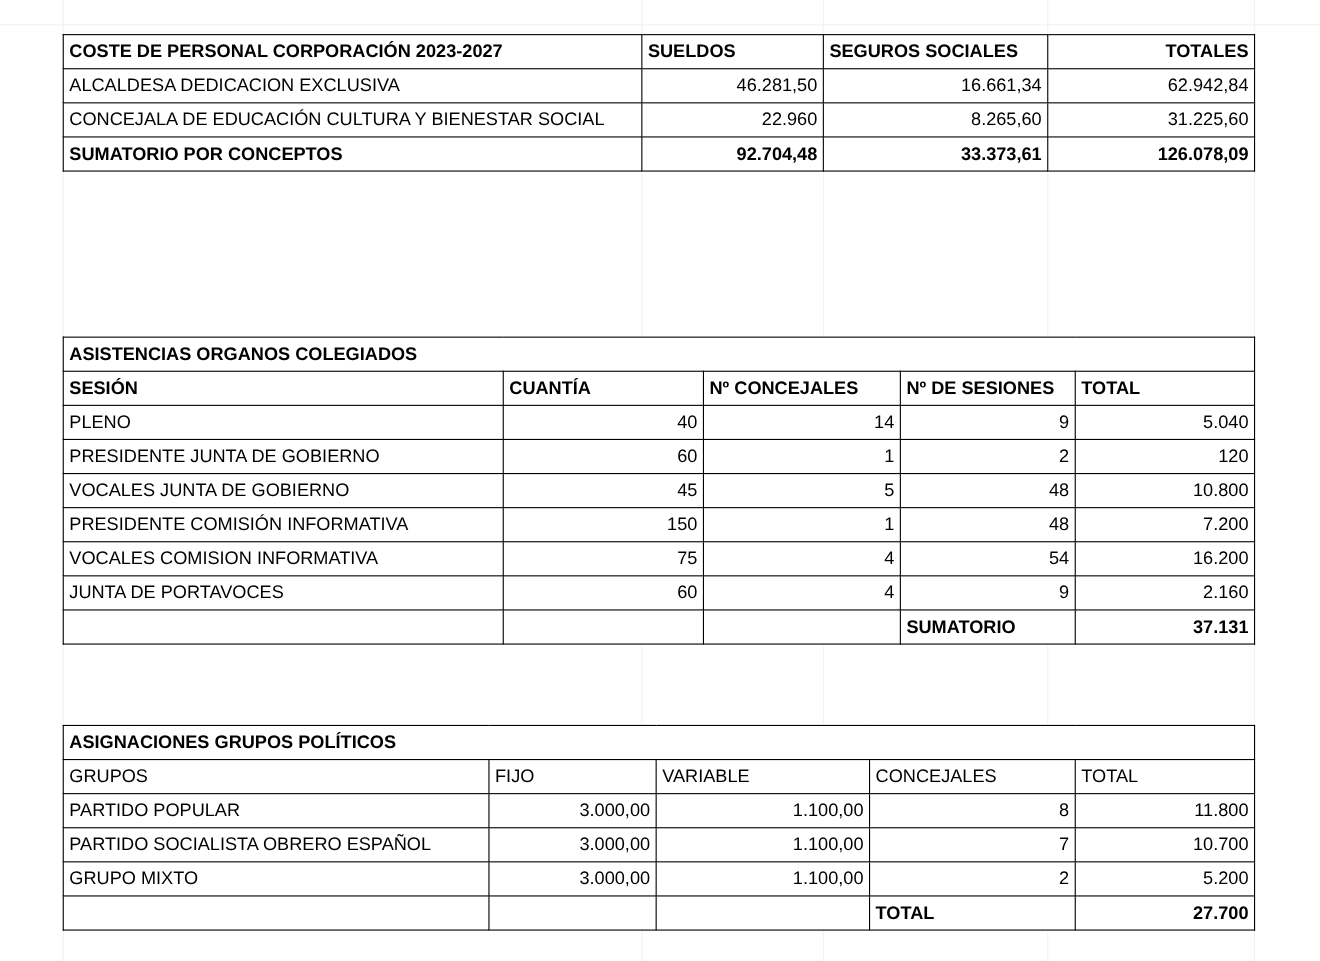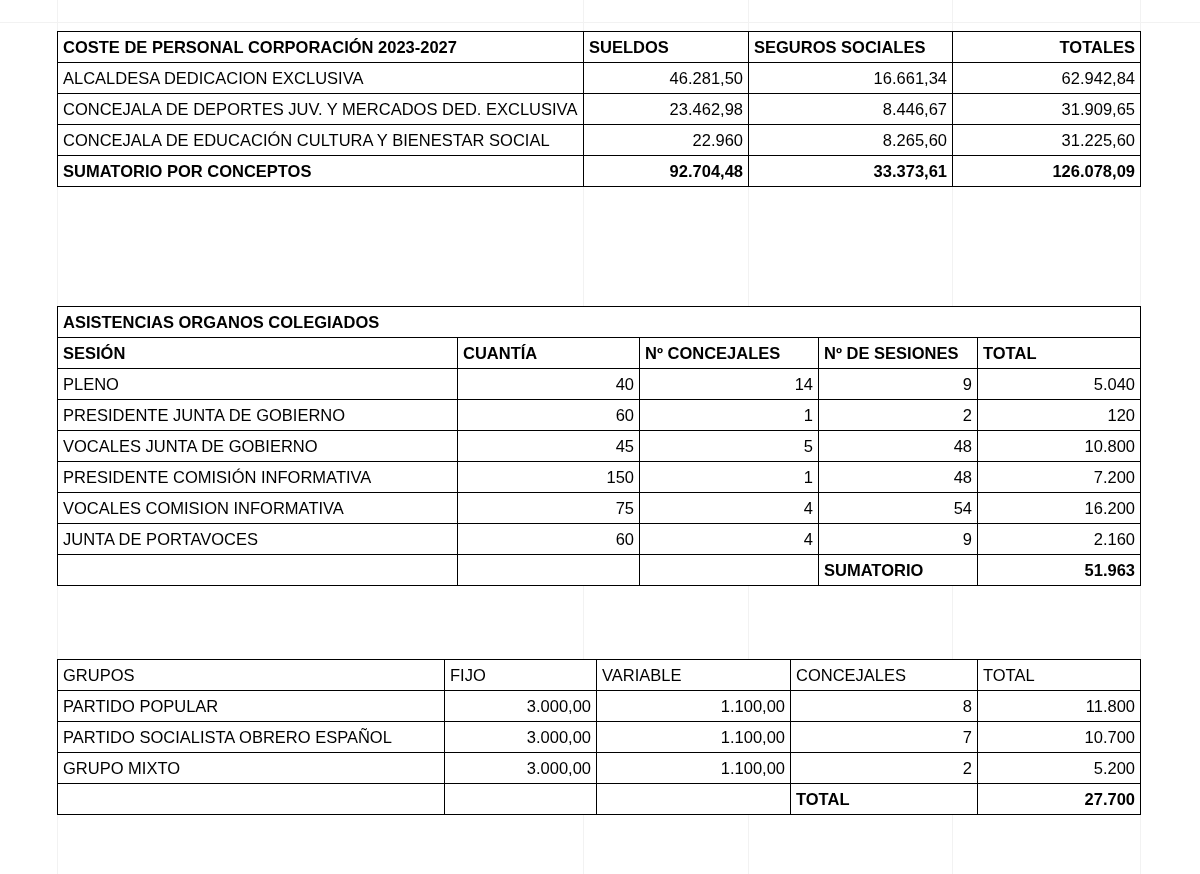--- a/index.html
+++ b/index.html
@@ -98,26 +98,20 @@
         <td class="b l">SEGUROS SOCIALES</td>
         <td class="b r">TOTALES</td>
       </tr>
       <tr>
         <td class="l clip">ALCALDESA DEDICACION EXCLUSIVA</td>
         <td class="r">46.281,50</td>
         <td class="r">16.661,34</td>
         <td class="r">62.942,84</td>
       </tr>
       <tr>
-        <td class="l clip">CONCEJALA DE DEPORTES JUV. Y MERCADOS DED. EXCLUSIVA</td>
-        <td class="r">23.462,98</td>
-        <td class="r">8.446,67</td>
-        <td class="r">31.909,65</td>
-      </tr>
-      <tr>
         <td class="l clip">CONCEJALA DE EDUCACIÓN CULTURA Y BIENESTAR SOCIAL</td>
         <td class="r">22.960</td>
         <td class="r">8.265,60</td>
         <td class="r">31.225,60</td>
       </tr>
       <tr>
         <td class="b l clip">SUMATORIO POR CONCEPTOS</td>
         <td class="b r">92.704,48</td>
         <td class="b r">33.373,61</td>
         <td class="b r">126.078,09</td>
@@ -184,35 +178,38 @@
         <td class="r">60</td>
         <td class="r">4</td>
         <td class="r">9</td>
         <td class="r">2.160</td>
       </tr>
       <tr>
         <td class="faint"></td>
         <td class="faint"></td>
         <td class="faint"></td>
         <td class="dark b l">SUMATORIO</td>
-        <td class="dark b r">51.963</td>
+        <td class="dark b r">37.131</td>
       </tr>
     </tbody>
   </table>
 
   <table class="xl" id="t-grupos">
     <colgroup>
       <col style="width:387px">
       <col style="width:152px">
       <col style="width:194px">
       <col style="width:187px">
       <col style="width:163px">
     </colgroup>
     <tbody>
       <tr>
+        <td class="b c" colspan="5">ASIGNACIONES GRUPOS POLÍTICOS</td>
+      </tr>
+      <tr>
         <td class="c">GRUPOS</td>
         <td class="c">FIJO</td>
         <td class="c">VARIABLE</td>
         <td class="c">CONCEJALES</td>
         <td class="c">TOTAL</td>
       </tr>
       <tr>
         <td class="l">PARTIDO POPULAR</td>
         <td class="r">3.000,00</td>
         <td class="r">1.100,00</td>

